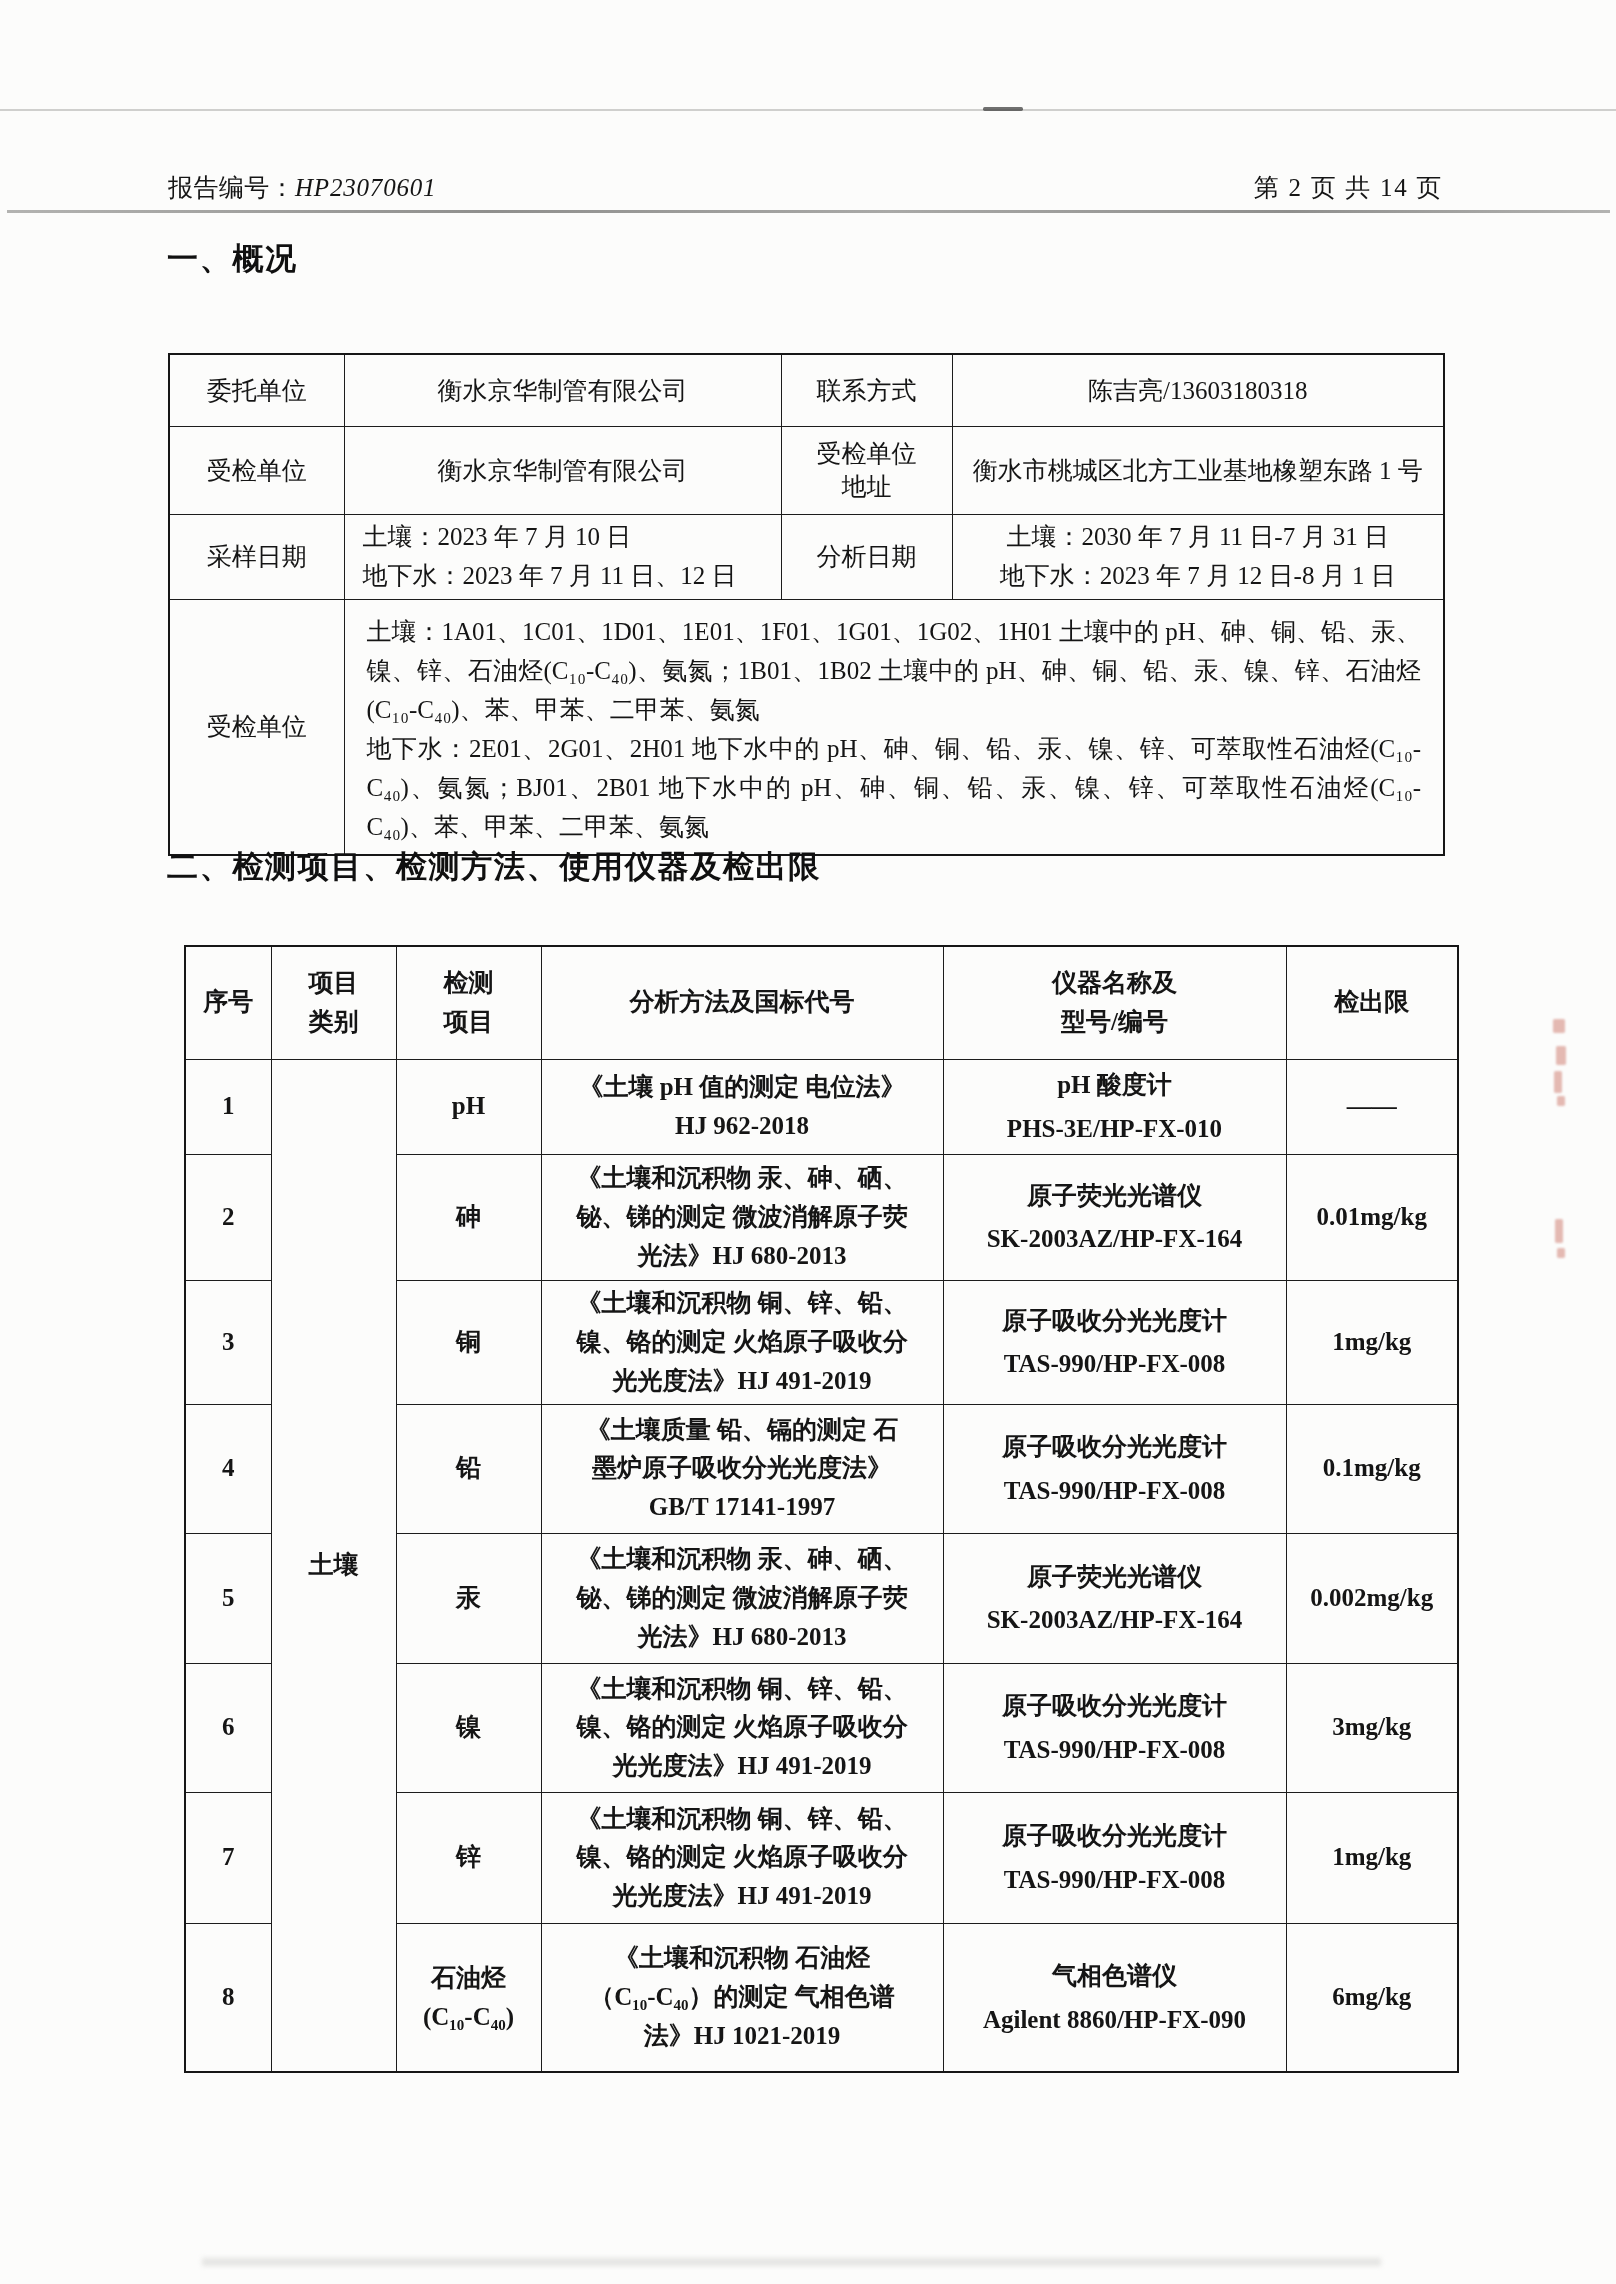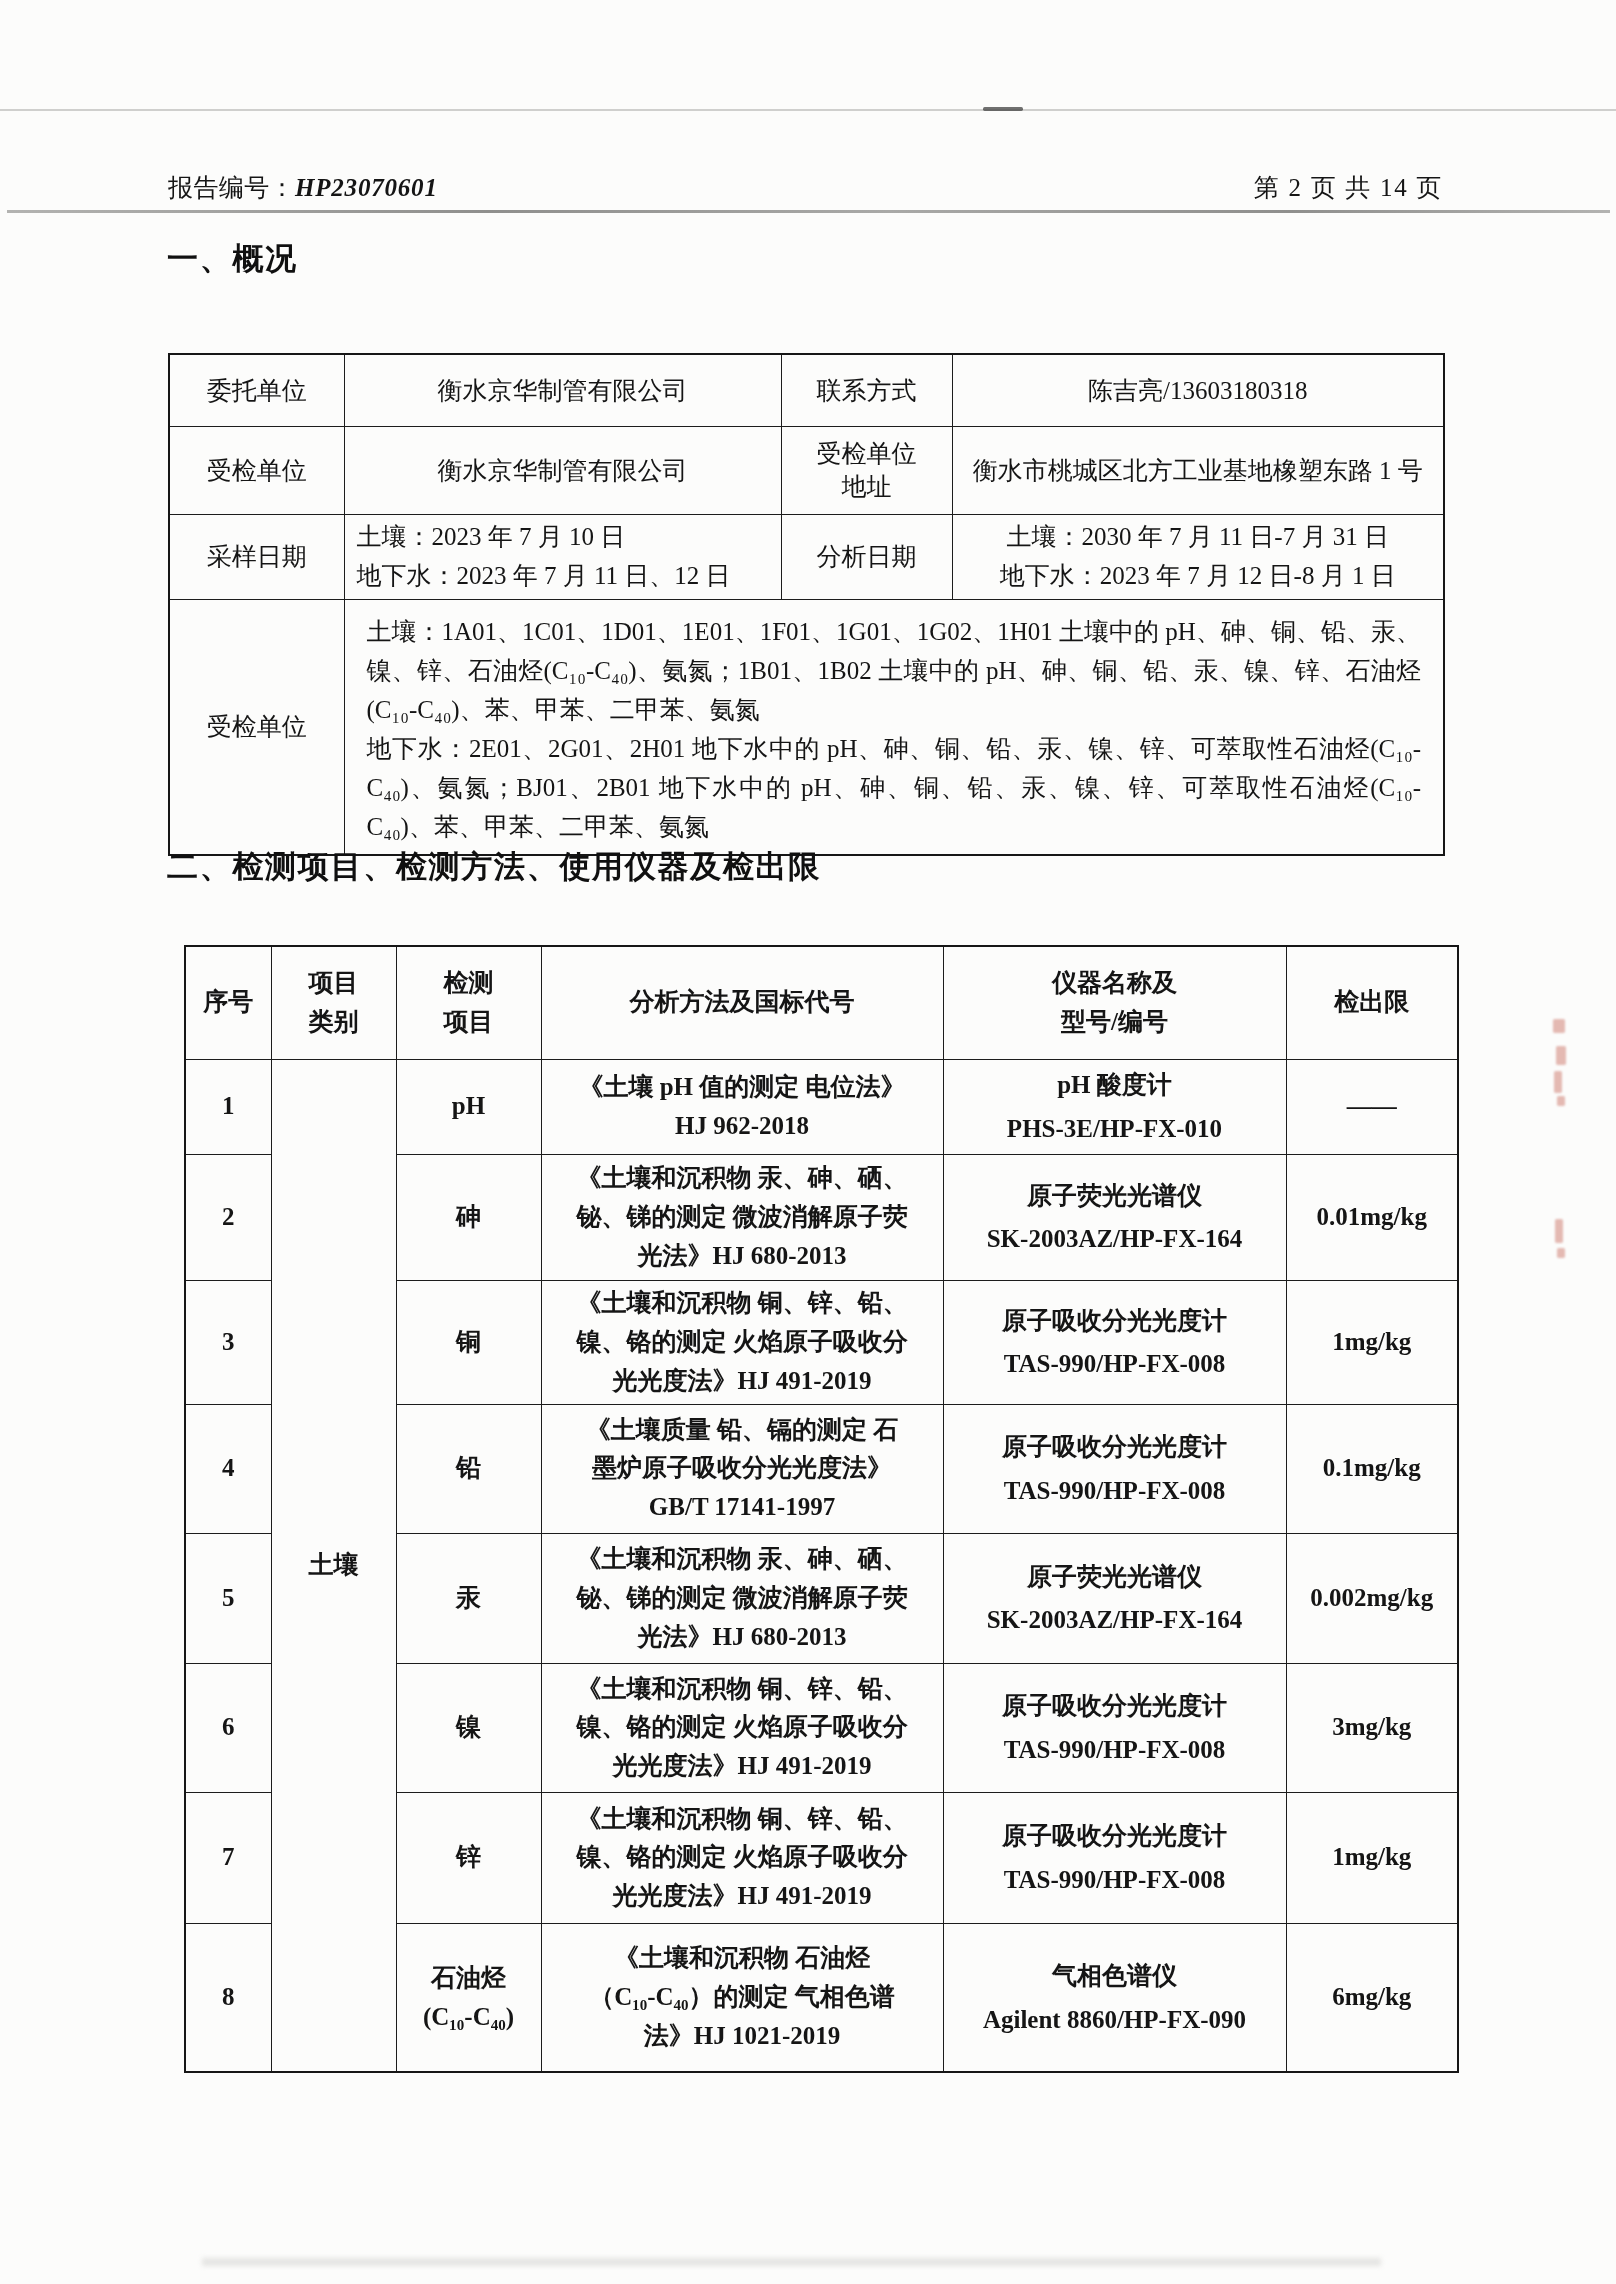--- a/index.html
+++ b/index.html
@@ -22,21 +22,21 @@
   .b1{top:1019px;left:1553px;width:11.8px;height:13.5px;}
   .b2{top:1046px;left:1556px;width:10px;height:18.5px;}
   .b3{top:1071px;left:1554px;width:8.4px;height:22px;}
   .b4{top:1096px;left:1557px;width:7.6px;height:10px;}
   .b5{top:1219px;left:1555px;width:8.4px;height:23.6px;}
   .b6{top:1248px;left:1557px;width:7.6px;height:10px;}
 
   
   .hdr{position:absolute;top:171px;left:168px;width:1275px;display:flex;justify-content:space-between;align-items:baseline;font-size:25px;}
   .hdr .rno{letter-spacing:0.4px;}
-  .hdr .rno .num{font-style:italic;font-weight:700;letter-spacing:0.8px;}
+  .hdr .rno .num{font-style:italic;font-weight:400;letter-spacing:0.8px;}
   .hdr .pinfo{letter-spacing:1.7px;}
   .rule{position:absolute;top:210px;left:6.7px;width:1603px;height:2.5px;
     background:linear-gradient(90deg,#b3b3b1 0%,#8f8f8d 30%,#a9a9a7 55%,#8f8f8d 80%,#b3b3b1 100%);}
 
   
   .sec-title{position:absolute;left:167px;font-family:"Liberation Sans","DejaVu Sans",sans-serif;
     font-weight:700;font-size:31px;letter-spacing:1.7px;color:#101010;}
   .sec1{top:238px;}
   .sec2{top:846px;}
 
@@ -44,21 +44,21 @@
   table{border-collapse:collapse;table-layout:fixed;margin-top:29px;}
   td{border:1.7px solid #1c1c1c;text-align:center;vertical-align:middle;
      font-size:25px;padding:3.4px 8.4px;overflow:hidden;}
   .pre{white-space:pre-line;}
 
   .t1{position:absolute;top:324px;left:168px;width:1275px;border:2.5px solid #161616;}
   .t1 tr.r1{height:72px;}
   .t1 tr.r2{height:88px;padding-left:9px;}
   .t1 tr.r3{height:84px;}
   .t1 tr.r4{height:253px;}
-  .t1 td.datecell{text-align:left;padding-left:12px;line-height:1.55;}
+  .t1 td.datecell{text-align:left;padding-left:18px;line-height:1.55;}
   .t1 td.datecell-c{line-height:1.55;}
   .t1 td.entrust-value{text-align:justify;text-justify:inter-ideograph;
       padding:11.8px 22px 8.4px 22px;line-height:39px;vertical-align:middle;}
 
   .t2{position:absolute;top:916px;left:184px;width:1273px;border:2.5px solid #161616;font-weight:bold;}
   .t2 tr.th{height:113px;}
   .t2 td{line-height:1.55;}
   .t2 tr.dr1{height:76px;}
   .t2 tr.dr2{height:126px;}
   .t2 tr.dr3{height:115px;}

